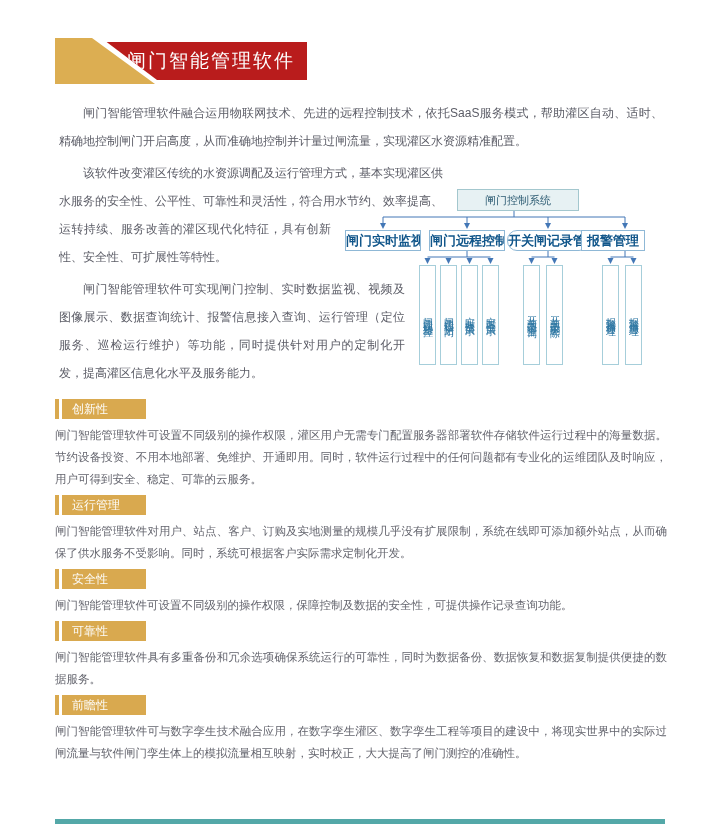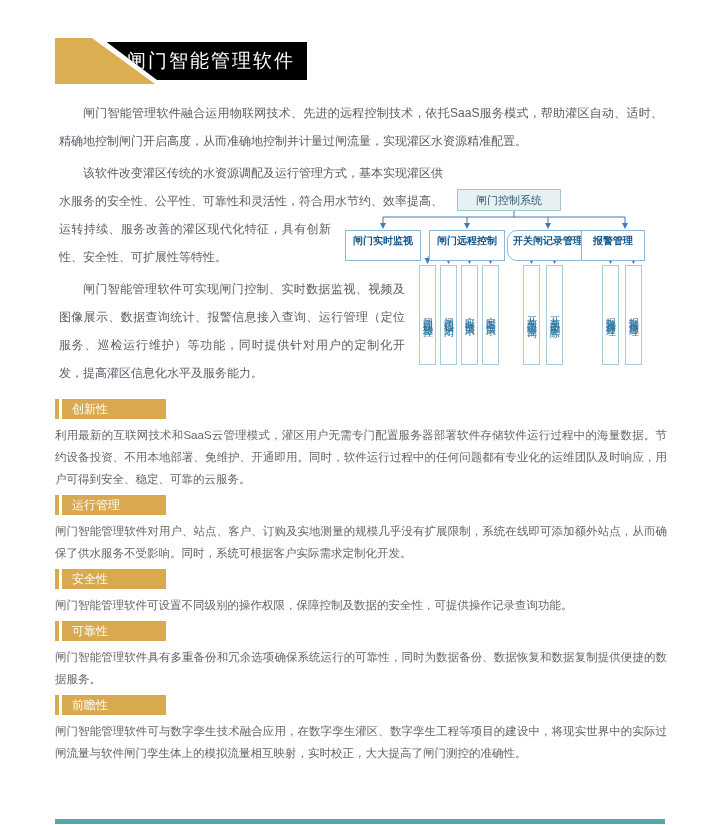--- a/index.html
+++ b/index.html
@@ -1,53 +1,53 @@
 <!DOCTYPE html>
 <html><head>
 <meta charset="utf-8">
 <style>
   html,body{margin:0;padding:0;}
   body{background:#fff;font-family:"Liberation Sans","DejaVu Sans",sans-serif;}
   .page{position:relative;width:720px;height:825px;background:#fff;overflow:hidden;}
 
   
   .banner{position:absolute;left:55px;top:38px;width:252px;height:46px;}
-  .banner-teal{position:absolute;left:12px;right:0;top:4px;bottom:4px;background:#000000;
+  .banner-teal{position:absolute;left:12px;right:0;top:4px;bottom:4px;background:#b91c1c;
     clip-path:polygon(16.5% 0,100% 0,100% 100%,37.5% 100%);}
   .banner-title{width:100%;height:38px;line-height:38px;text-align:center;padding-left:48px;
     box-sizing:border-box;color:#FDFEFE;font-size:19px;letter-spacing:2px;}
   .banner-gold{position:absolute;left:0;top:0;width:100px;height:46px;background:#DCAE52;
     clip-path:polygon(0 0,37% 0,100% 100%,0 100%);}
 
   
   .content{position:absolute;left:55px;top:95px;width:612px;}
   p.intro{margin:4px;font-size:12px;line-height:28px;color:#5B5C66;text-align:justify;text-indent:2em;}
   .clear{clear:both;height:8px;}
 
   .diagram-float{float:right;width:330px;height:215px;margin-left:6px;position:relative;
     shape-outside:polygon(116px 26px,330px 26px,330px 210px,78px 210px,78px 100px,4px 100px,4px 66px,116px 66px);
     shape-margin:4px;}
   .connectors{position:absolute;left:0;top:0;}
   .dbox{position:absolute;box-sizing:border-box;border:1px solid #8FB8D6;background:#fff;
     text-align:center;overflow:hidden;white-space:nowrap;}
-  .root{left:120px;top:30px;width:104px;height:22px;line-height:20px;font-size:11px;
+  .root{left:120px;top:30px;width:122px;height:22px;line-height:20px;font-size:11px;
     background:#E7F1F3;border-color:#A3C7CE;color:#2F5D74;}
-  .l2{top:71px;height:31px;line-height:19px;font-size:10px;font-weight:bold;color:#11568A;}
+  .l2{top:71px;height:21px;line-height:19px;font-size:13px;font-weight:bold;color:#11568A;}
   .b1{left:8px;width:76px;} .b2{left:92px;width:76px;} .b3{left:170px;width:82px;border-radius:10px;} .b4{left:244px;width:64px;}
   .vbox{position:absolute;top:106px;width:17px;height:100px;box-sizing:border-box;
     border:1px solid #A6CEDA;background:#fff;color:#2E77A3;font-size:10px;letter-spacing:2px;
     writing-mode:vertical-rl;text-orientation:upright;display:flex;align-items:center;justify-content:center;}
   .v1{left:82px;} .v2{left:103px;} .v3{left:124px;} .v4{left:145px;}
   .v5{left:186px;} .v6{left:209px;} .v7{left:265px;} .v8{left:288px;}
 
   
   .sec{margin:0 0 5px 0;}
   .sec-head{height:20px;display:flex;align-items:stretch;}
   .sec-bar{width:4px;background:#D9A94F;margin-right:3px;}
-  .sec-badge{width:104px;box-sizing:border-box;background:#D9A94F;color:#FDFDFB;font-size:12px;
+  .sec-badge{width:84px;box-sizing:border-box;background:#D9A94F;color:#FDFDFB;font-size:12px;
     line-height:20px;padding-left:10px;}
   .sec-text{margin:5px 0 0 0;font-size:11.5px;line-height:22px;color:#64656E;text-align:justify;}
 
   .bottom-bar{position:absolute;left:55px;right:55px;bottom:1px;height:5px;background:#54A8A8;}
 </style>
 </head>
 <body>
 
 <div class="page">
 
@@ -111,21 +111,21 @@
     <p class="intro">该软件改变灌区传统的水资源调配及运行管理方式，基本实现灌区供水服务的安全性、公平性、可靠性和灵活性，符合用水节约、效率提高、运转持续、服务改善的灌区现代化特征，具有创新性、安全性、可扩展性等特性。</p>
     <p class="intro">闸门智能管理软件可实现闸门控制、实时数据监视、视频及图像展示、数据查询统计、报警信息接入查询、运行管理（定位服务、巡检运行维护）等功能，同时提供针对用户的定制化开发，提高灌区信息化水平及服务能力。</p>
 
     <div class="clear"></div>
 
     <div class="sec">
       <div class="sec-head">
         <span class="sec-bar"></span>
         <span class="sec-badge">创新性</span>
       </div>
-      <p class="sec-text">利用最新的互联网技术和SaaS云管理模式，灌区用户无需专门配置服务器部署软件存储软件运行过程中的海量数据。节约设备投资、不用本地部署、免维护、开通即用。同时，软件运行过程中的任何问题都有专业化的运维团队及时响应，用户可得到安全、稳定、可靠的云服务。</p>
+      <p class="sec-text">闸门智能管理软件可设置不同级别的操作权限，灌区用户无需专门配置服务器部署软件存储软件运行过程中的海量数据。节约设备投资、不用本地部署、免维护、开通即用。同时，软件运行过程中的任何问题都有专业化的运维团队及时响应，用户可得到安全、稳定、可靠的云服务。</p>
     </div>
 
     <div class="sec">
       <div class="sec-head">
         <span class="sec-bar"></span>
         <span class="sec-badge">运行管理</span>
       </div>
       <p class="sec-text">闸门智能管理软件对用户、站点、客户、订购及实地测量的规模几乎没有扩展限制，系统在线即可添加额外站点，从而确保了供水服务不受影响。同时，系统可根据客户实际需求定制化开发。</p>
     </div>
 

